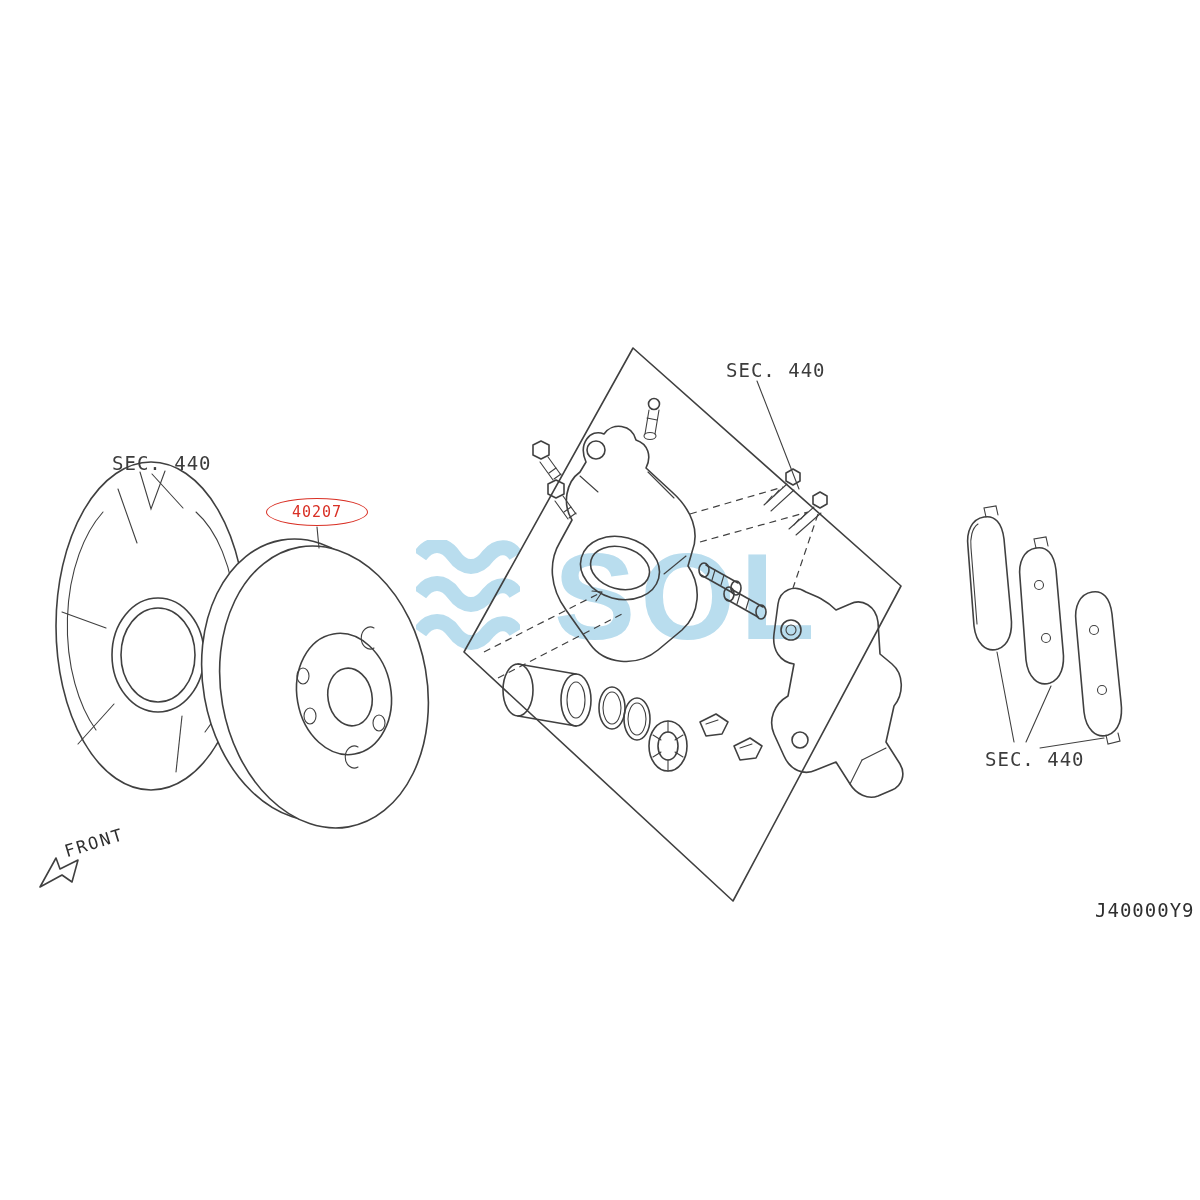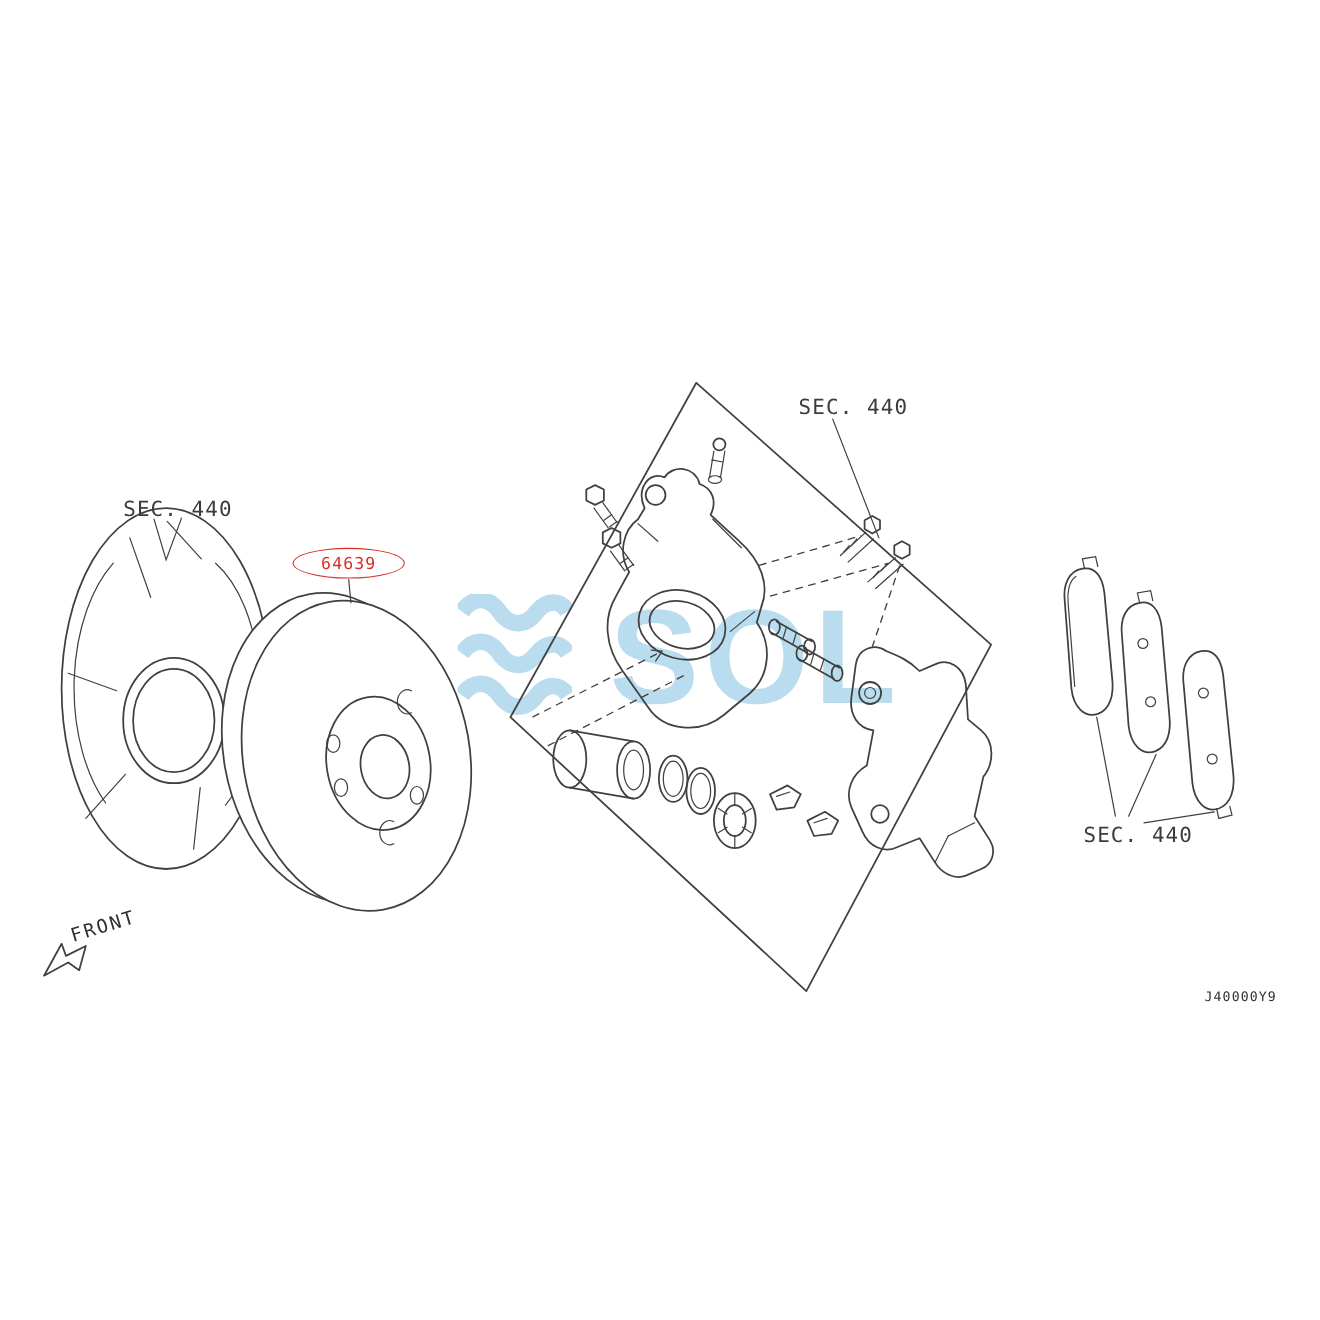--- a/index.html
+++ b/index.html
@@ -25,21 +25,21 @@
   .label-pads    { left:985px; top:748px; }
 
   .callout { position:absolute; z-index:3; left:266px; top:498px; width:102px; height:28px;
              border:1.7px solid #d93025; border-radius:50%;
              display:flex; align-items:center; justify-content:center;
              color:#d93025; font-size:15px; letter-spacing:1px; cursor:pointer; background:transparent; }
 
   .front-label { position:absolute; z-index:3; left:62px; top:842px; font-size:17px; letter-spacing:2px;
                  color:#2f2f2f; transform:rotate(-17deg); transform-origin:left top; white-space:nowrap; }
 
-  .code { position:absolute; z-index:3; left:1095px; top:899px; font-size:12px; letter-spacing:1px; color:#2f2f2f;text-align:right; }
+  .code { position:absolute; z-index:3; left:1095px; top:899px; font-size:19px; letter-spacing:1px; color:#2f2f2f;text-align:right; }
 </style>
 </head>
 <body>
 
 <div class="canvas">
 
   <div class="watermark">
     <svg width="104" height="114" viewBox="0 0 104 114">
       <g fill="none" stroke="#b9ddee" stroke-width="15">
         <path d="M 4 16 C 14 2 28 2 38 16 C 48 30 62 30 72 16 C 82 4 94 6 100 16"></path>
@@ -227,20 +227,20 @@
     <g>
       <path class="ln" d="M 40 887 L 56 858 L 60 869 L 78 860 L 72 882 L 62 875 Z"></path>
     </g>
   </svg>
 
   <div class="label label-shield">SEC. 440</div>
   <div class="label label-caliper">SEC. 440</div>
   <div class="label label-pads">SEC. 440</div>
 
   <div class="callout">
-    <span>64639</span>
+    <span>40207</span>
   </div>
 
   <div class="front-label">FRONT</div>
 
   <div class="code">J40000Y9</div>
 
 </div>
 
 </body></html>

